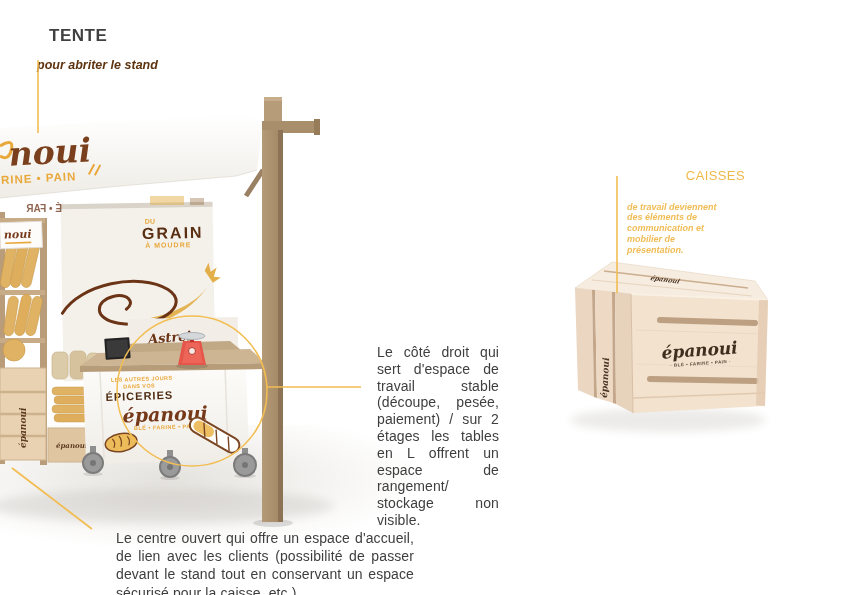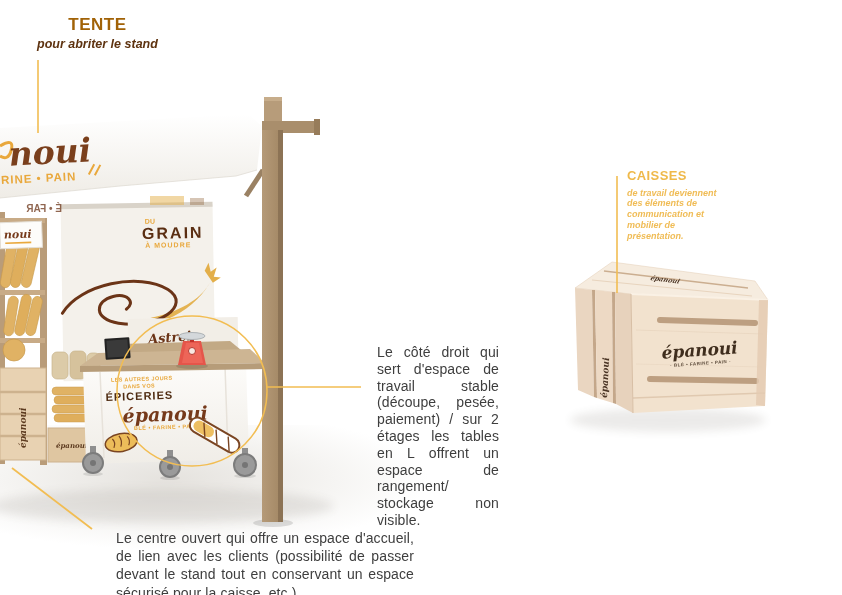--- a/index.html
+++ b/index.html
@@ -3,34 +3,34 @@
 <meta charset="utf-8">
 <style>
   html,body{margin:0;padding:0;background:#ffffff;}
   .page{
     position:relative;width:842px;height:595px;overflow:hidden;background:#ffffff;
     font-family:"Liberation Sans",sans-serif;
   }
   
   .tente-block{position:absolute;left:37px;top:13px;}
   .tente-title{
-    margin:1px;font-size:17px;font-weight:bold;letter-spacing:.5px;
-    color:#a16207;line-height:1.25;text-align:center;
+    margin:12px;font-size:17px;font-weight:bold;letter-spacing:.5px;
+    color:#404040;line-height:1.25;
   }
   .tente-sub{
     margin:2px 0 0 0;font-size:12.5px;font-weight:bold;font-style:italic;
     color:#5E3310;
   }
   .caisses-block{position:absolute;left:627px;top:168px;width:118px;}
   .caisses-title{
-    margin:0;font-size:13px;font-weight:bold;letter-spacing:.4px;
-    color:#EFB94A;line-height:1.2;
+    margin:0;font-size:13px;font-weight:normal;letter-spacing:.4px;
+    color:#EFB94A;line-height:1.2;text-align:right;
   }
   .caisses-sub{
-    margin:4px 0 0 0;font-size:9px;font-weight:bold;font-style:italic;
+    margin:18px 0 0 0;font-size:9px;font-weight:bold;font-style:italic;
     color:#F0BC55;line-height:1.2;width:100px;
   }
   .note{
     position:absolute;color:#3E3E3E;font-size:14px;line-height:1.2;
     text-align:justify;letter-spacing:.1px;
   }
   .note-right{left:377px;top:330px;width:122px;}
   .note-bottom{left:116px;top:515px;width:298px;line-height:1.3;}
   
   .floor{

